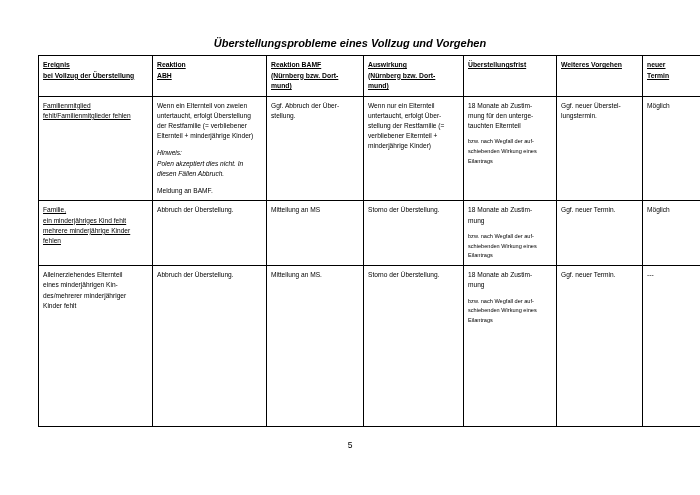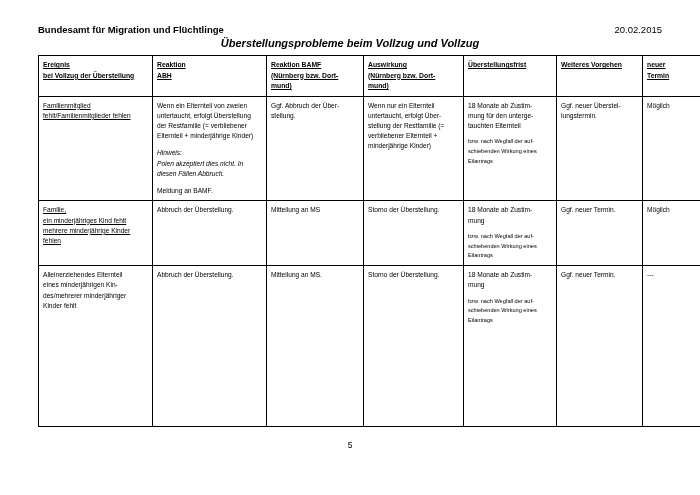--- a/index.html
+++ b/index.html
@@ -100,26 +100,22 @@
     text-align: center;
     font-size: 8.5px;
   }
   .ul-line { display:block; }
 </style>
 </head>
 <body>
 
 <div class="page">
 
-  <div class="header">
-    <div class="header-left">Bundesamt für Migration und Flüchtlinge</div>
-    <div class="header-right">20.02.2015</div>
-  </div>
-
-  <div class="doc-title">Überstellungsprobleme beim Vollzug und Vollzug</div>
+
+  <div class="doc-title">Überstellungsprobleme eines Vollzug und Vorgehen</div>
 
   <table class="main">
     <thead>
       <tr>
         <th style="width:105px">
           <span class="hdr-line">Ereignis</span>
           <span class="hdr-line">bei Vollzug der Überstellung</span>
         </th>
         <th style="width:105px">
           <span class="hdr-line">Reaktion</span>

